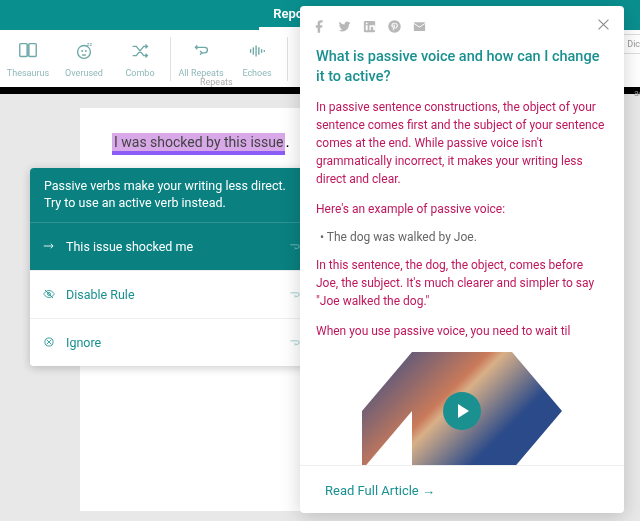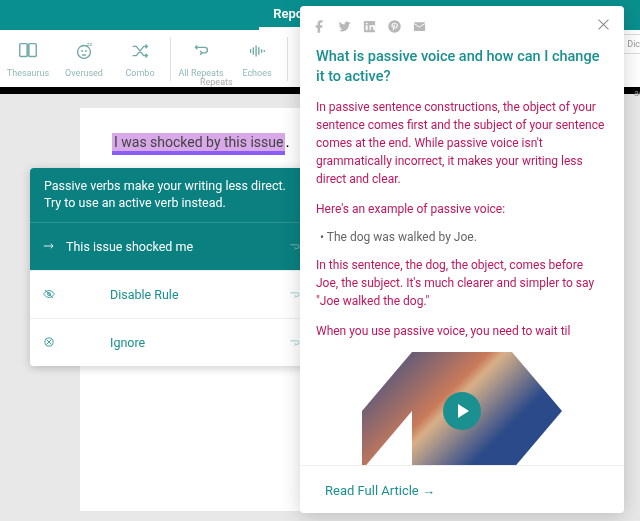--- a/index.html
+++ b/index.html
@@ -21,21 +21,21 @@
   
   .editor-area { position: absolute; top: 108px; left: 80px; right: 300px; bottom: 10px; background: #fff; padding: 24px 32px; }
   .highlighted { background: #d8a8e8; color: #444; font-size: 14px; border-bottom: 4px solid #8b5cf6; padding: 1px 2px; }
 
   
   .suggest { position: absolute; top: 168px; left: 30px; width: 292px; background: #fff; box-shadow: 0 2px 10px rgba(0,0,0,0.2); border-radius: 4px; overflow: hidden; }
   .suggest-head { background: #0a8080; color: #fff; padding: 10px 14px; position: relative; }
   .suggest-head-text { font-size: 12.5px; line-height: 1.35; padding-right: 22px; }
   .suggest-info { position: absolute; top: 6px; right: 8px; width: 14px; height: 14px; border-radius: 50%; background: #f5a623; color: #fff; font-size: 10px; font-weight: bold; display: flex; align-items: center; justify-content: center; }
   .suggest-row { display: flex; align-items: center; padding: 16px 12px; font-size: 12.5px; color: #fff; background: #0a8080; border-top: 1px solid rgba(255,255,255,0.15); position: relative; }
-  .suggest-row.light { background: #fff; color: #1a9090; border-top: 1px solid #eee; gap: 44px; }
+  .suggest-row.light { background: #fff; color: #1a9090; border-top: 1px solid #eee; }
   .suggest-row svg { width: 14px; height: 14px; margin-right: 10px; }
   .suggest-arrow { position: absolute; right: 10px; opacity: 0.6; }
 
   
   .panel { position: absolute; top: 6px; right: 16px; width: 324px; bottom: 8px; background: #fff; box-shadow: 0 4px 20px rgba(0,0,0,0.18); border-radius: 4px; display: flex; flex-direction: column; }
   .panel-top { display: flex; align-items: center; padding: 10px 12px 6px 12px; gap: 10px; }
   .panel-top svg { width: 15px; height: 15px; fill: #b8b8b8; }
   .panel-close { margin-left: auto; cursor: pointer; }
   .panel-close svg { width: 17px; height: 17px; stroke: #888; stroke-width: 1.5; fill: none; }
   .panel-body { padding: 4px 16px 0 16px; flex: 1; overflow: hidden; }

